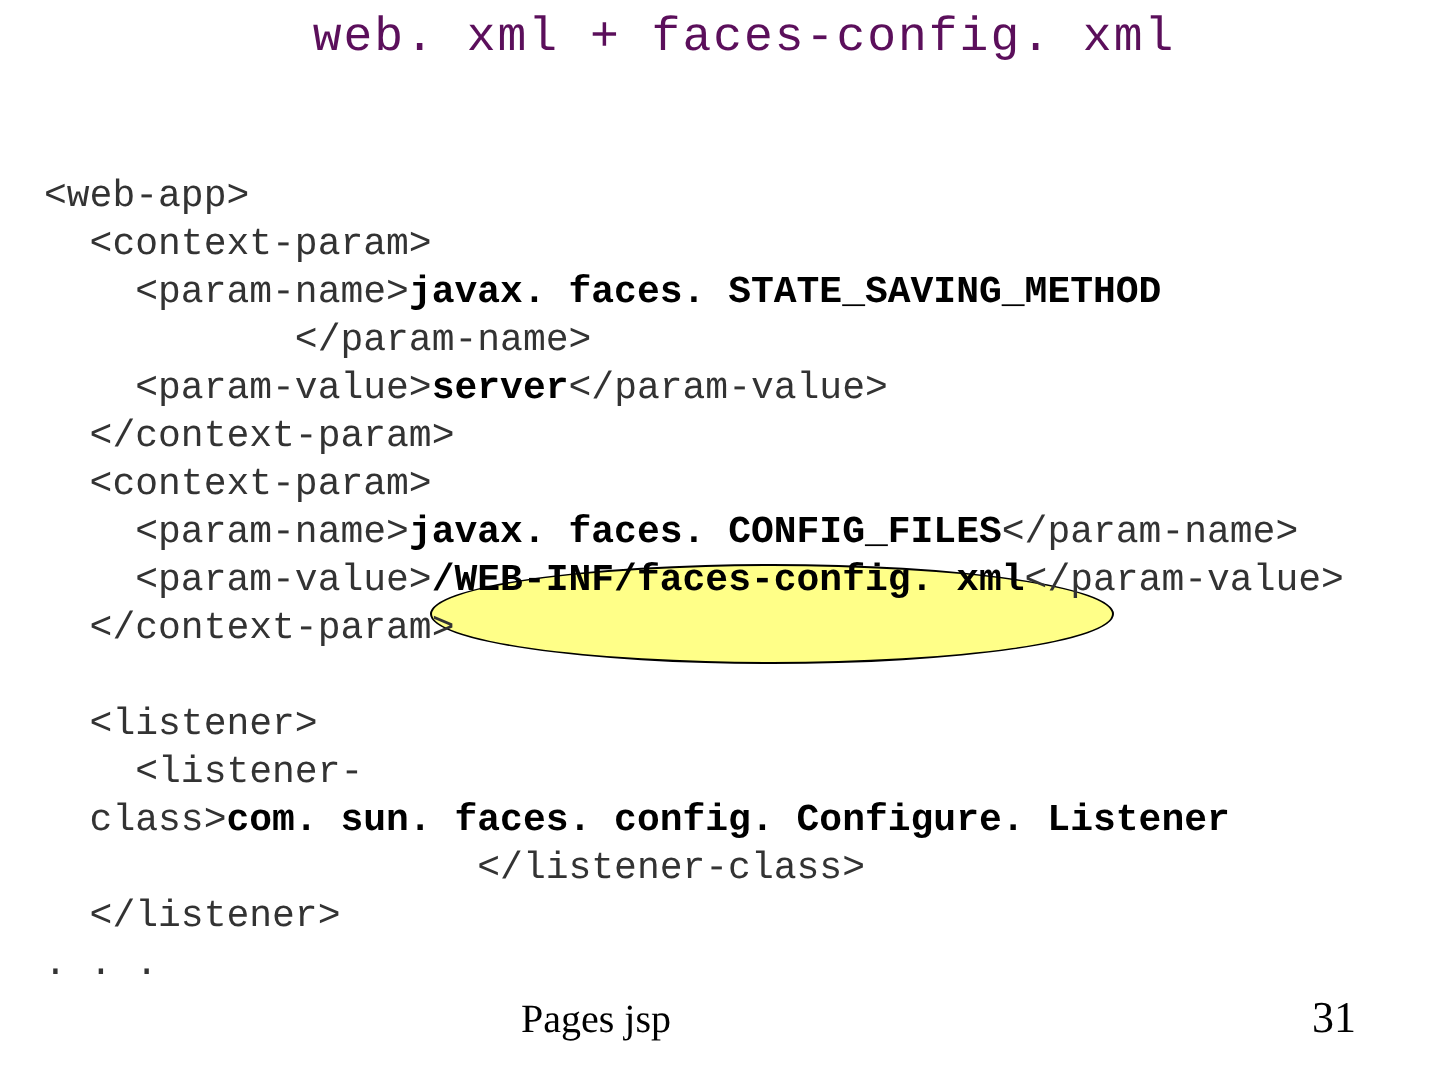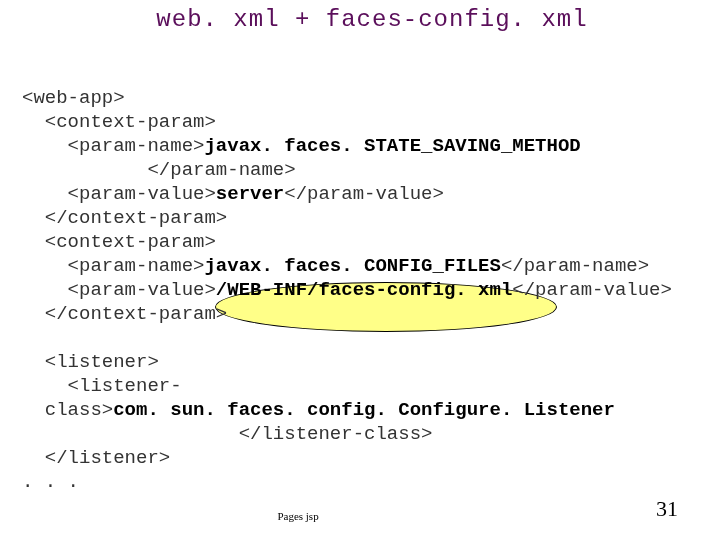--- a/index.html
+++ b/index.html
@@ -52,21 +52,21 @@
     border-radius: 50%;
     z-index: 0;
   }
   .code, .title { z-index: 1; }
   .footer-center {
     position: absolute;
     bottom: 18px;
     left: 0;
     width: 596px;
     text-align: center;
-    font-size: 11px;
+    font-size: 20px;
   }
   .footer-right {
     position: absolute;
     bottom: 18px;
     right: 42px;
     font-size: 22px;
   }
 </style>
 </head>
 <body>

